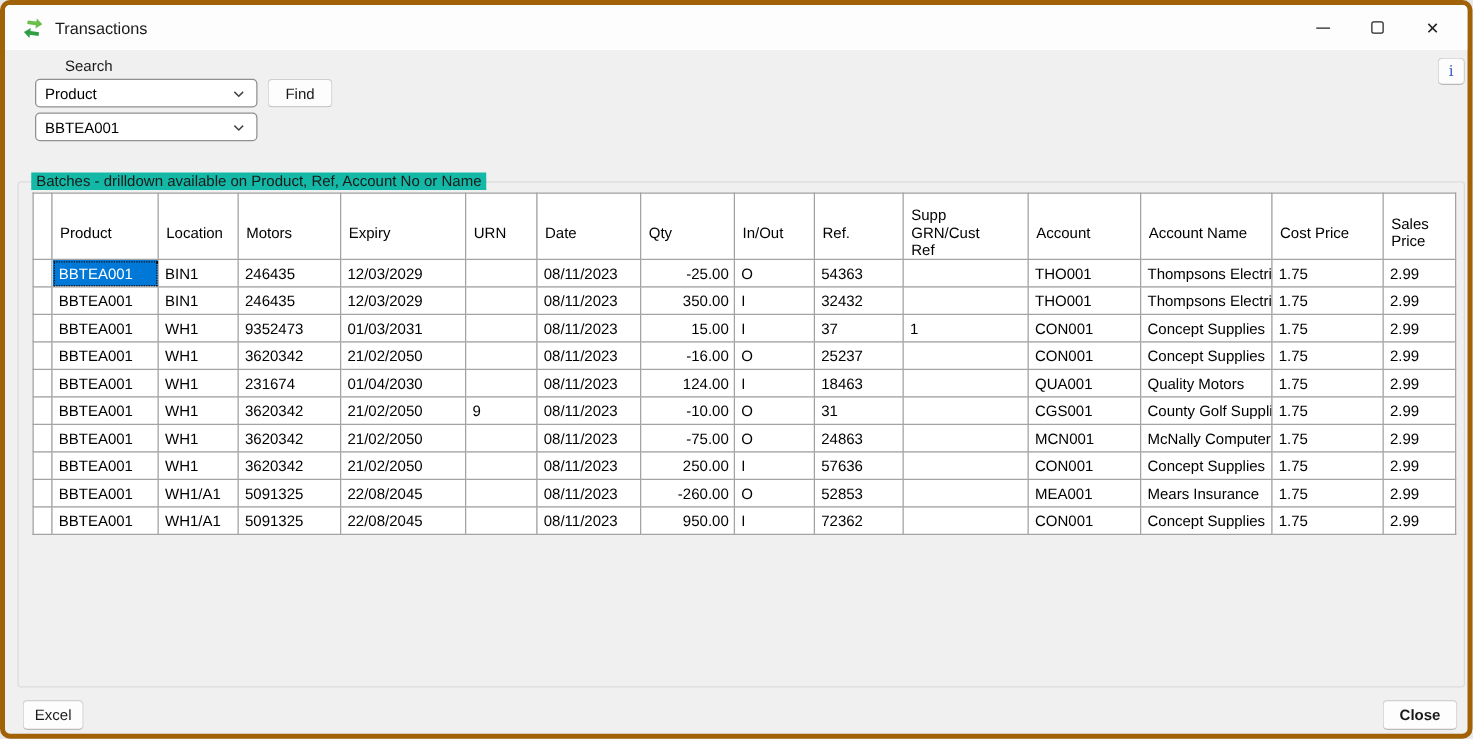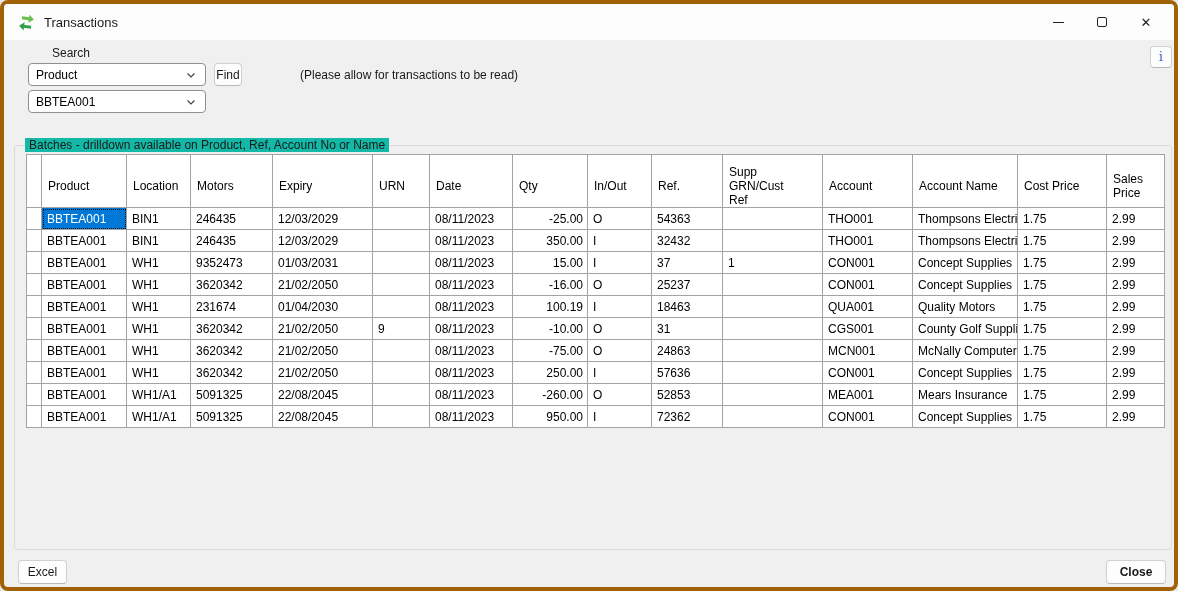--- a/index.html
+++ b/index.html
@@ -25,21 +25,21 @@
     border:1px solid #8f8f8f; border-radius:4px; display:flex; align-items:center;
     font-size:12px; color:#000; padding-left:7px; cursor:default;
   }
   #search-type-combo { left:24px; top:59px; }
   #product-combo { left:24px; top:86px; }
   .combo .chev { margin-left:auto; margin-right:8px; }
   .btn {
     position:absolute; background:#fdfdfd; border:1px solid #d0d0d0; border-bottom-color:#b8b8b8;
     border-radius:4px; font-size:12px; color:#1a1a1a; display:flex; align-items:center; justify-content:center; cursor:default;
   }
-  #find-button { left:210px; top:59px; width:28px; height:23px;justify-content:center; }
+  #find-button { left:210px; top:59px; width:52px; height:23px;justify-content:center; }
   #hint-text { left:272px; top:64px; }
   #info-button { left:1146px; top:42px; width:22px; height:22px; font-family:"DejaVu Serif",serif; font-size:12px; }
   
   #batches-box { position:absolute; left:10px; top:141px; width:1158px; height:405px; border:1px solid #dcdcdc; border-radius:3px; }
   #batches-legend { position:absolute; left:10px; top:-8px; background:#14b8a6; padding:0 4px; font-size:12px; color:#1a1a1a; white-space:nowrap; }
   
   #grid-wrap { position:absolute; left:11px; top:8px; }
   table { border-collapse:collapse; table-layout:fixed; width:1138px; background:#f0f0f0; }
   th, td { border:1px solid #a3a3a3; font-weight:normal; font-size:12px; color:#000;
            overflow:hidden; white-space:nowrap; background:#fff; }
@@ -84,21 +84,20 @@
     <span>Product</span>
     <svg class="chev" width="12" height="12" viewBox="0 0 12 12">
         <path d="M2.5 4.5 L6 8 L9.5 4.5" stroke="#444" stroke-width="1.2" fill="none"></path>
       </svg>
   </div>
 
   <div class="btn" id="find-button">
     <span>Find</span>
   </div>
 
-  <span class="label" id="hint-text">(Please allow for transactions to be read)</span>
 
   <div class="combo" id="product-combo">
     <span>BBTEA001</span>
     <svg class="chev" width="12" height="12" viewBox="0 0 12 12">
         <path d="M2.5 4.5 L6 8 L9.5 4.5" stroke="#444" stroke-width="1.2" fill="none"></path>
       </svg>
   </div>
 
   <div class="btn" id="info-button">
     <span style="color:#3a57c4;">i</span>
@@ -214,21 +213,21 @@
               <td>2.99</td>
             </tr>
             <tr>
               <th class="rowsel"></th>
               <td>BBTEA001</td>
               <td>WH1</td>
               <td>231674</td>
               <td>01/04/2030</td>
               <td></td>
               <td>08/11/2023</td>
-              <td class="num">100.19</td>
+              <td class="num">124.00</td>
               <td>I</td>
               <td>18463</td>
               <td></td>
               <td>QUA001</td>
               <td>Quality Motors</td>
               <td>1.75</td>
               <td>2.99</td>
             </tr>
             <tr>
               <th class="rowsel"></th>

